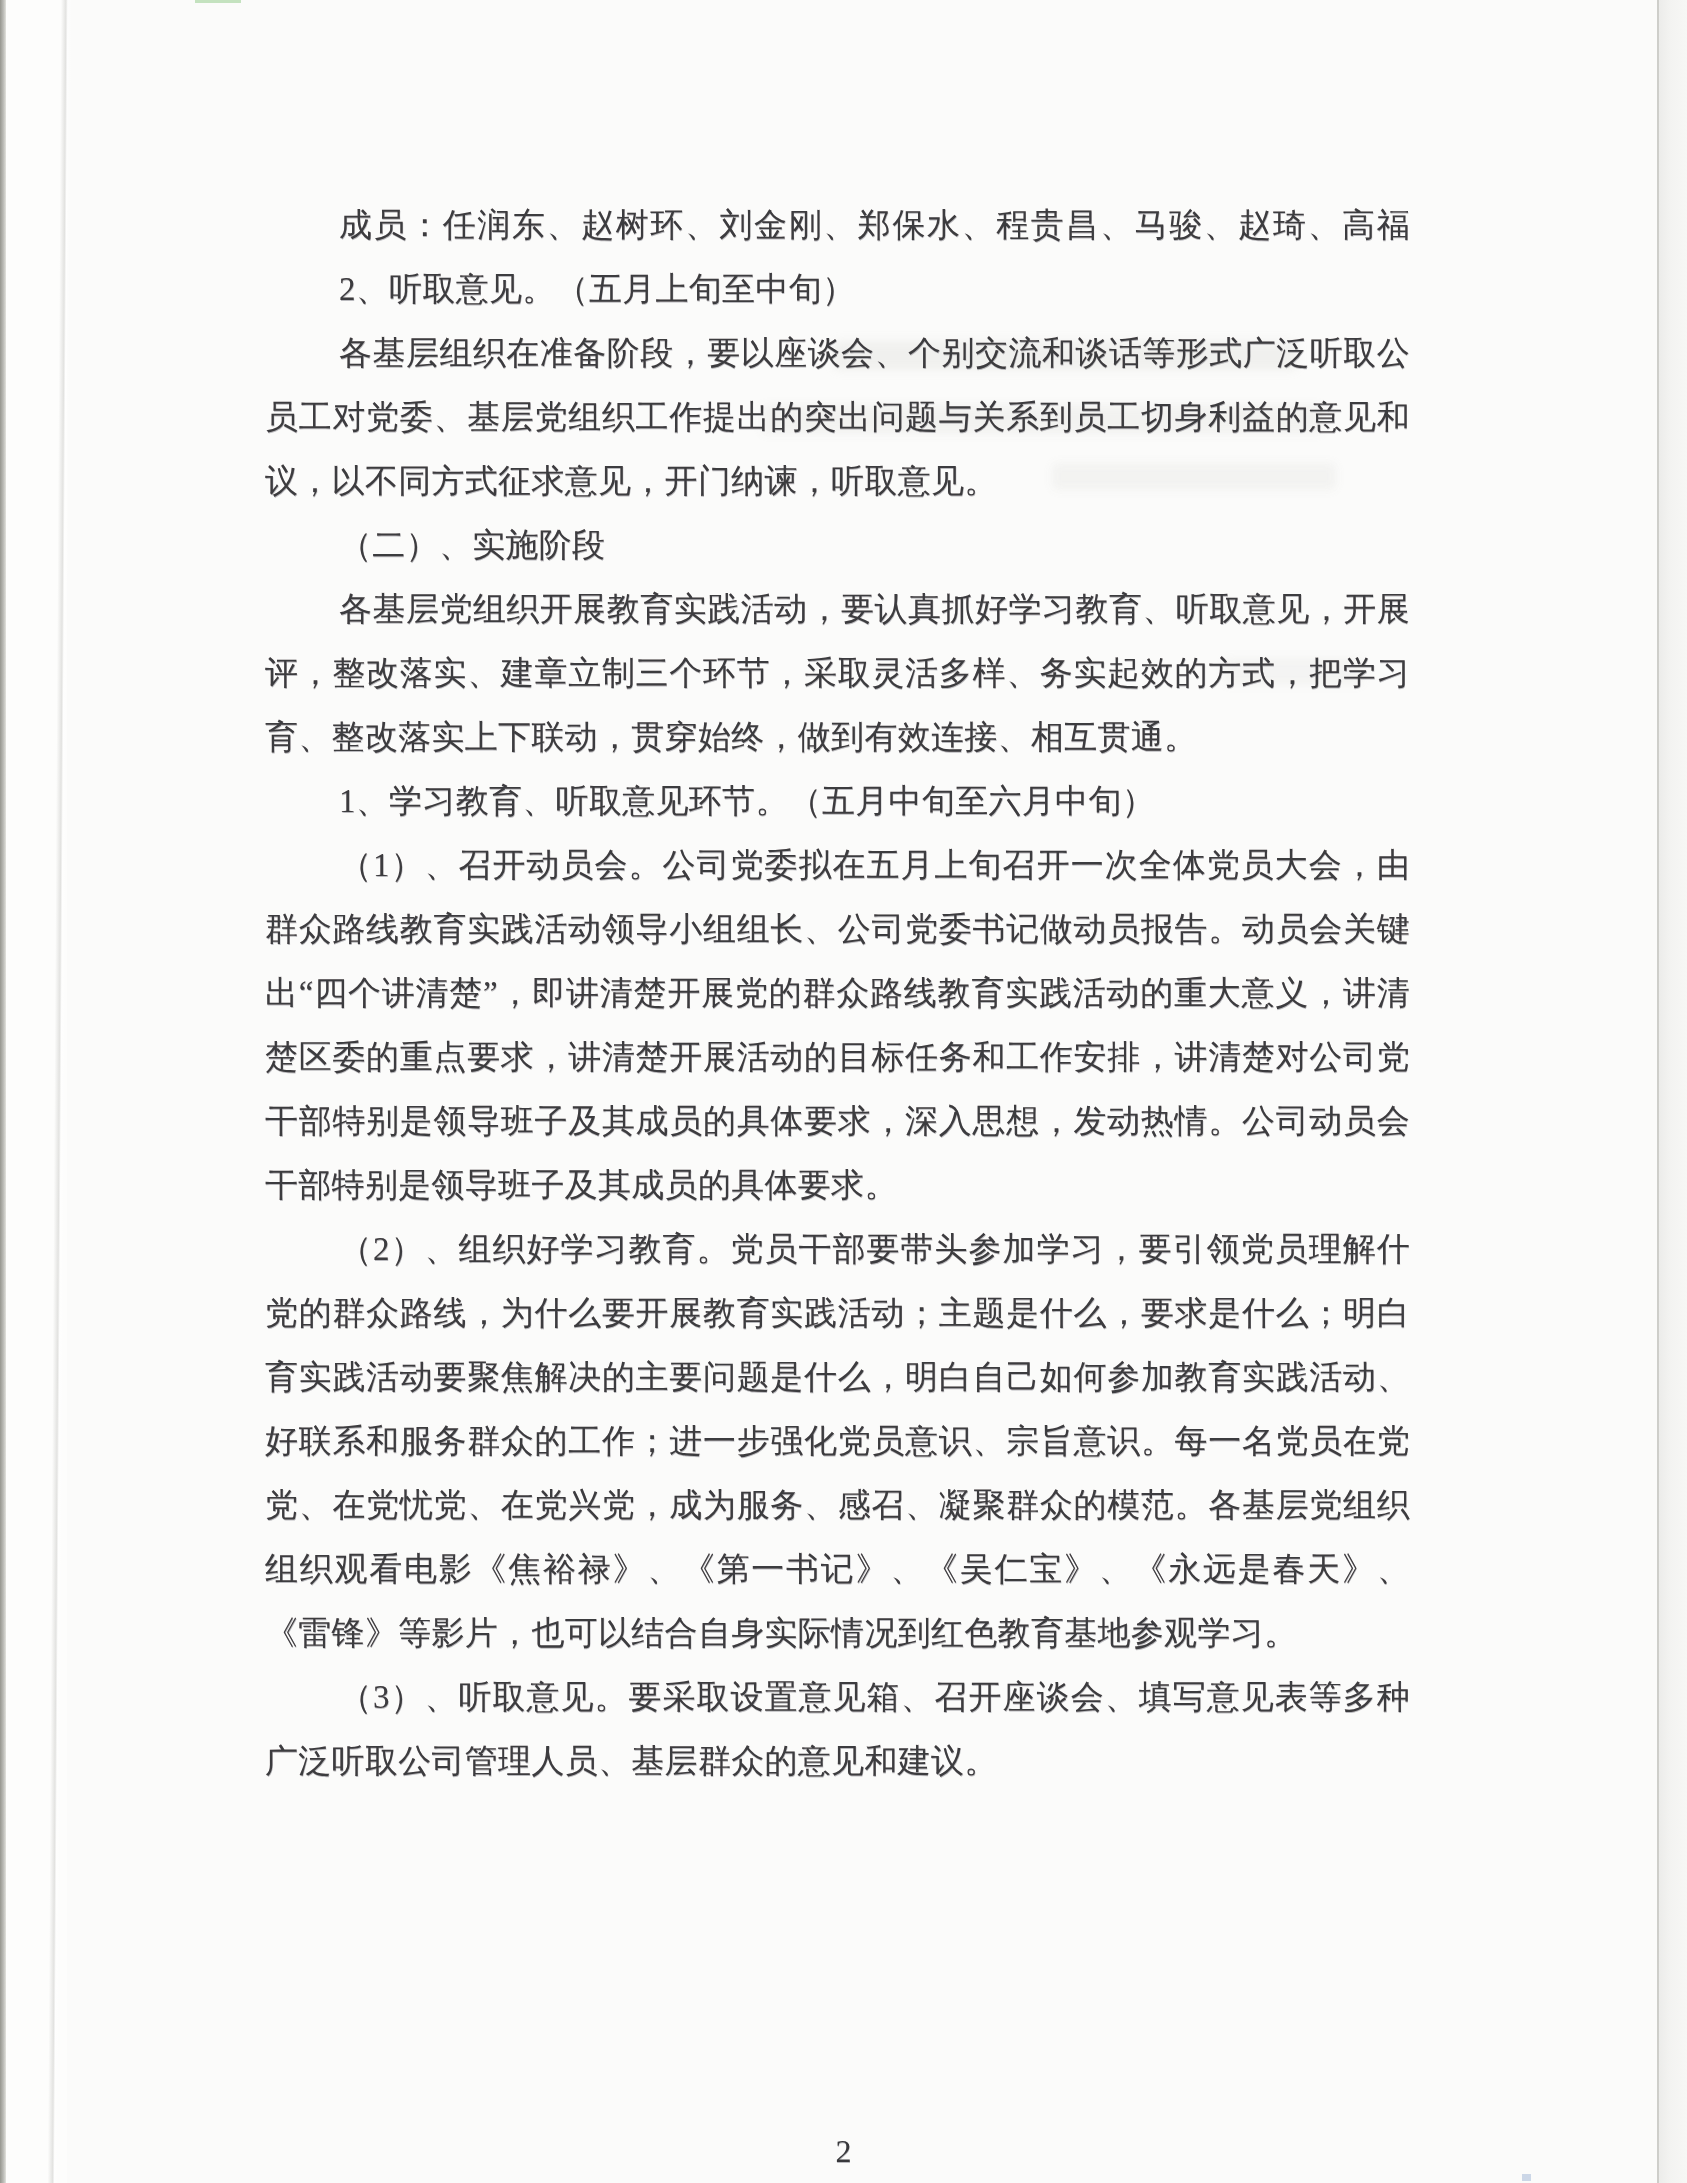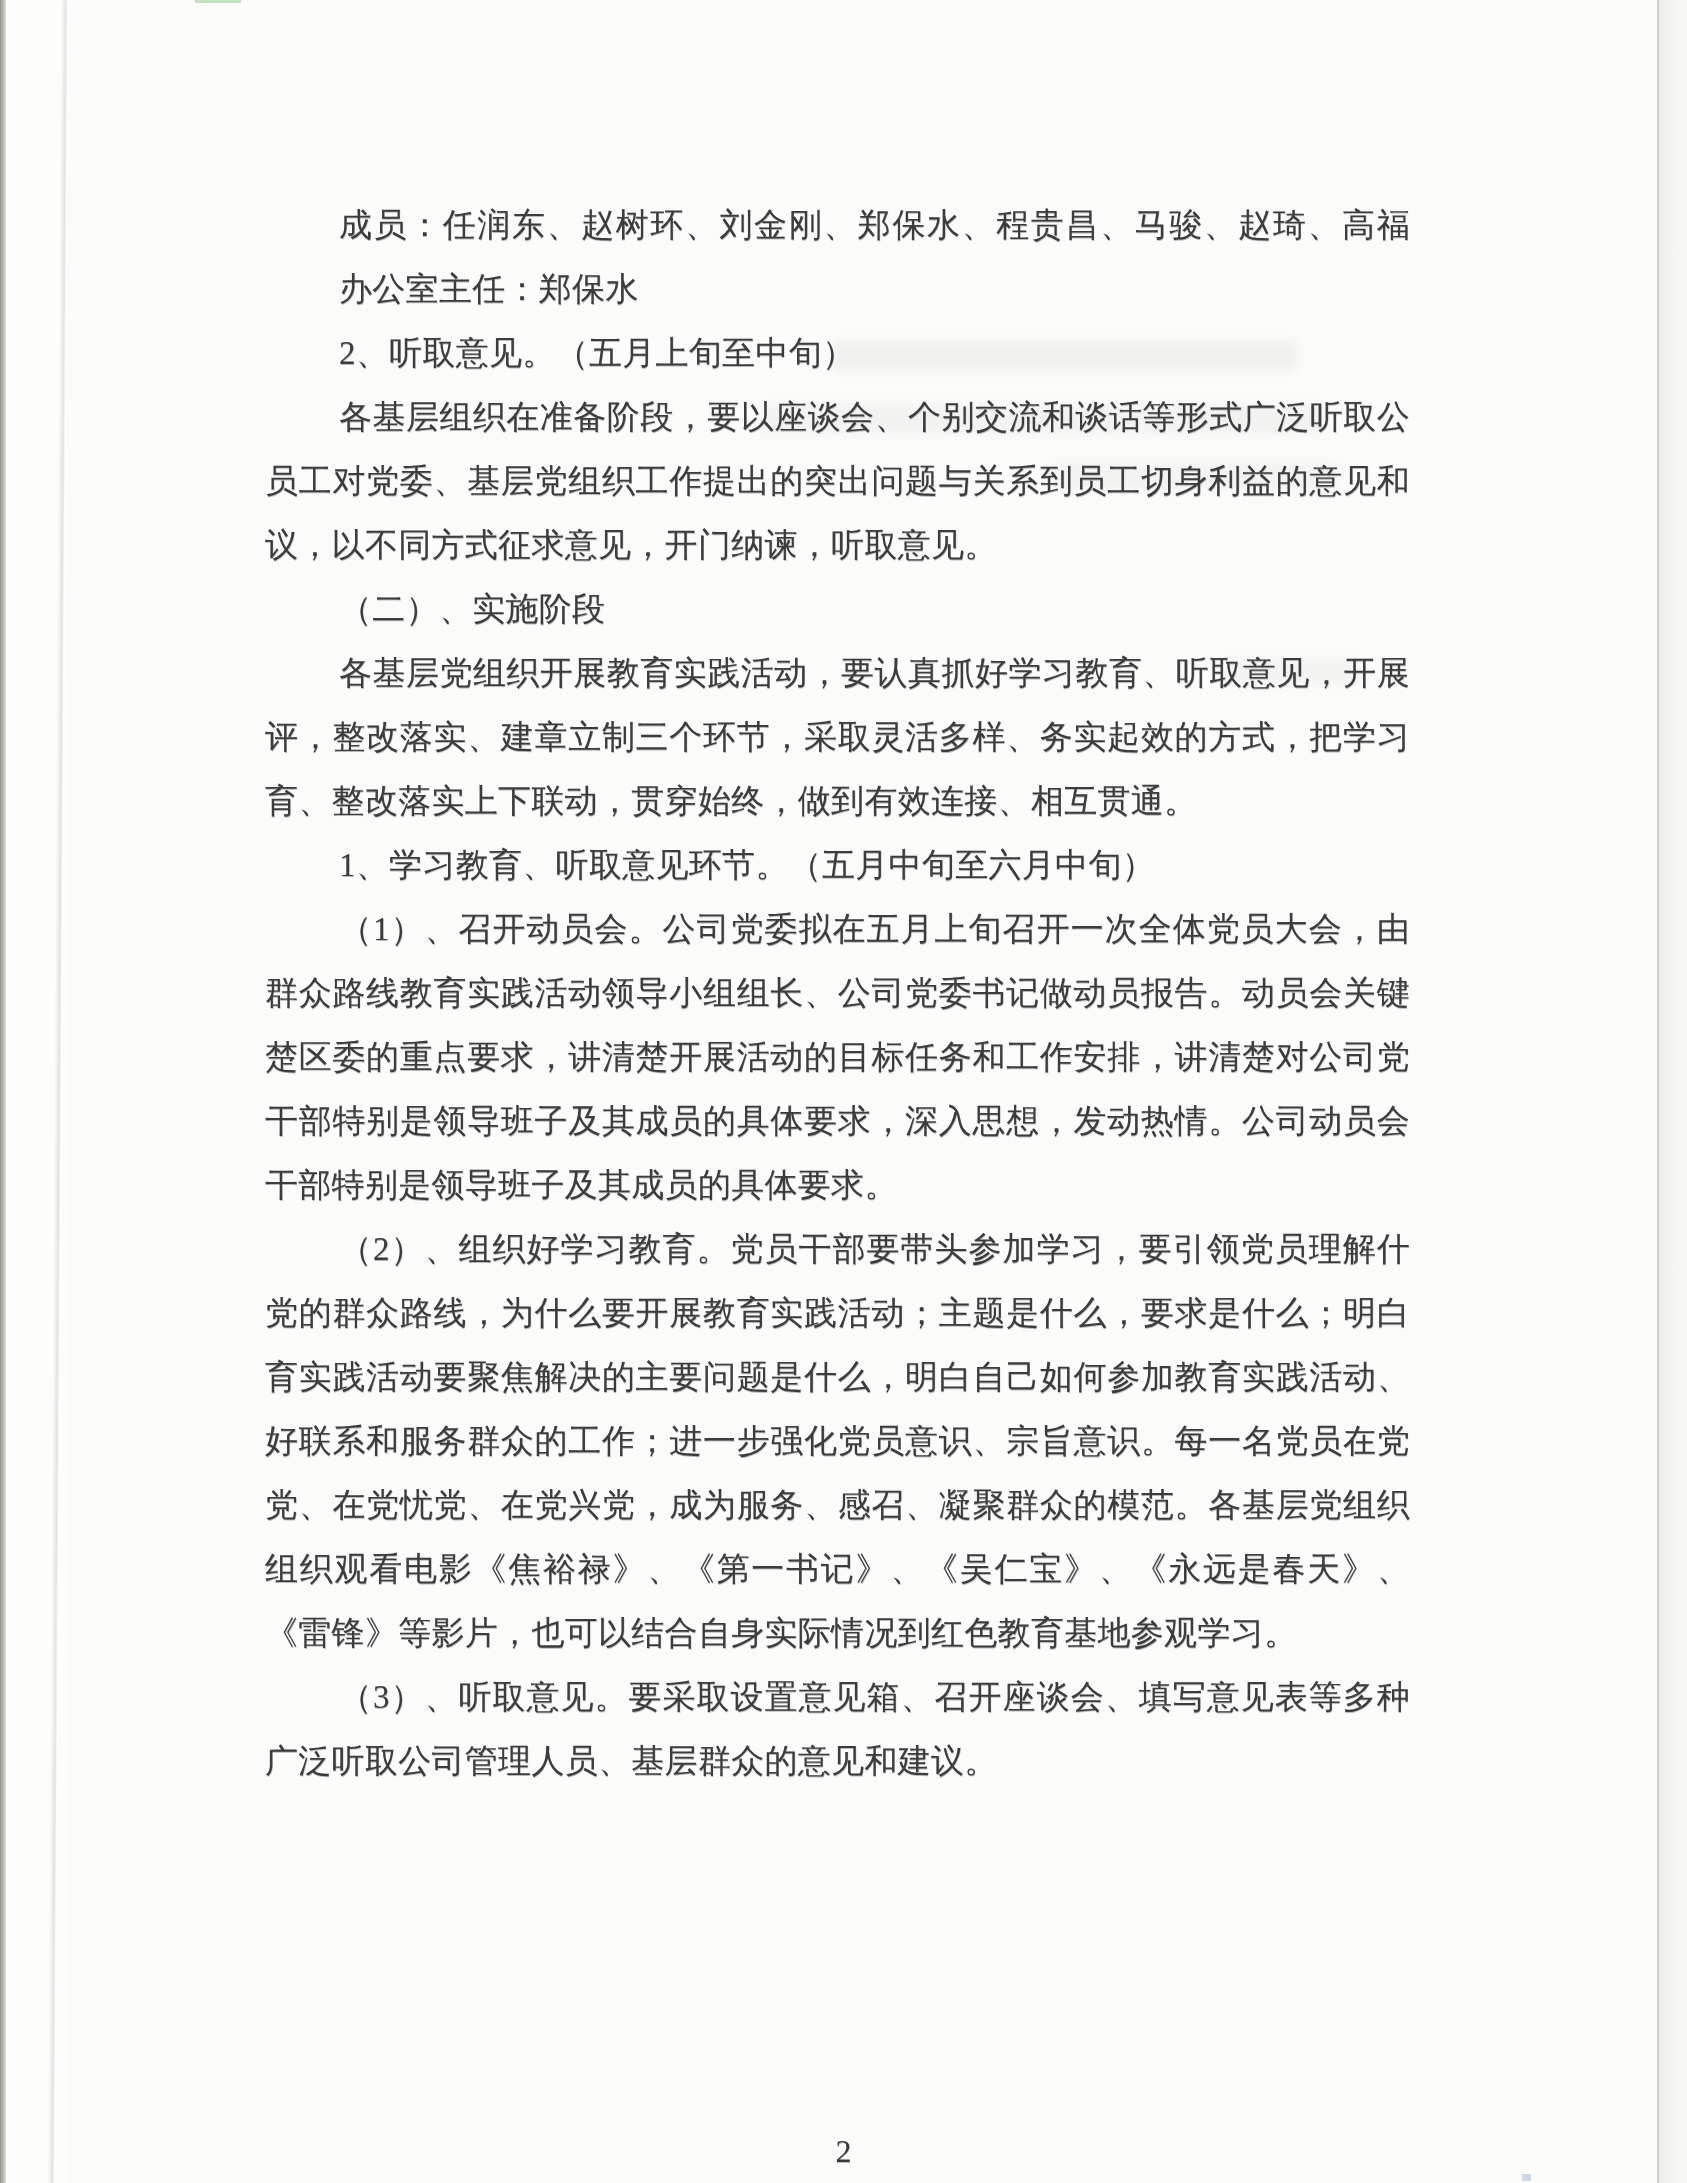--- a/index.html
+++ b/index.html
@@ -103,32 +103,32 @@
   <div class="right-page-edge-line"></div>
   <div class="top-green-sliver"></div>
   <div class="bleed-smudge smudge-1"></div>
   <div class="bleed-smudge smudge-2"></div>
   <div class="bleed-smudge smudge-3"></div>
   <div class="bleed-smudge smudge-4"></div>
   <div class="blue-speck"></div>
 
   <div class="text-block">
     <p class="ln ind fill">成员：任润东、赵树环、刘金刚、郑保水、程贵昌、马骏、赵琦、高福元、</p>
-    <p class="ln ind">办公室主任：郑保水</p>
     <p class="ln ind">2、听取意见。（五月上旬至中旬）</p>
     <p class="ln ind fill">各基层组织在准备阶段，要以座谈会、个别交流和谈话等形式广泛听取公司</p>
     <p class="ln fill">员工对党委、基层党组织工作提出的突出问题与关系到员工切身利益的意见和建</p>
     <p class="ln">议，以不同方式征求意见，开门纳谏，听取意见。</p>
     <p class="ln ind">（二）、实施阶段</p>
     <p class="ln ind fill">各基层党组织开展教育实践活动，要认真抓好学习教育、听取意见，开展批</p>
     <p class="ln fill">评，整改落实、建章立制三个环节，采取灵活多样、务实起效的方式，把学习教</p>
     <p class="ln">育、整改落实上下联动，贯穿始终，做到有效连接、相互贯通。</p>
     <p class="ln ind">1、学习教育、听取意见环节。（五月中旬至六月中旬）</p>
     <p class="ln ind fill">（1）、召开动员会。公司党委拟在五月上旬召开一次全体党员大会，由党的</p>
     <p class="ln fill">群众路线教育实践活动领导小组组长、公司党委书记做动员报告。动员会关键突</p>
+    <p class="ln fill">出“四个讲清楚”，即讲清楚开展党的群众路线教育实践活动的重大意义，讲清</p>
     <p class="ln fill">楚区委的重点要求，讲清楚开展活动的目标任务和工作安排，讲清楚对公司党员</p>
     <p class="ln fill">干部特别是领导班子及其成员的具体要求，深入思想，发动热情。公司动员会后，</p>
     <p class="ln">干部特别是领导班子及其成员的具体要求。</p>
     <p class="ln ind fill">（2）、组织好学习教育。党员干部要带头参加学习，要引领党员理解什么是</p>
     <p class="ln fill">党的群众路线，为什么要开展教育实践活动；主题是什么，要求是什么；明白教</p>
     <p class="ln fill">育实践活动要聚焦解决的主要问题是什么，明白自己如何参加教育实践活动、做</p>
     <p class="ln fill">好联系和服务群众的工作；进一步强化党员意识、宗旨意识。每一名党员在党爱</p>
     <p class="ln fill">党、在党忧党、在党兴党，成为服务、感召、凝聚群众的模范。各基层党组织应</p>
     <p class="ln fill">组织观看电影《焦裕禄》、《第一书记》、《吴仁宝》、《永远是春天》、《郭明义》、</p>
     <p class="ln">《雷锋》等影片，也可以结合自身实际情况到红色教育基地参观学习。</p>

